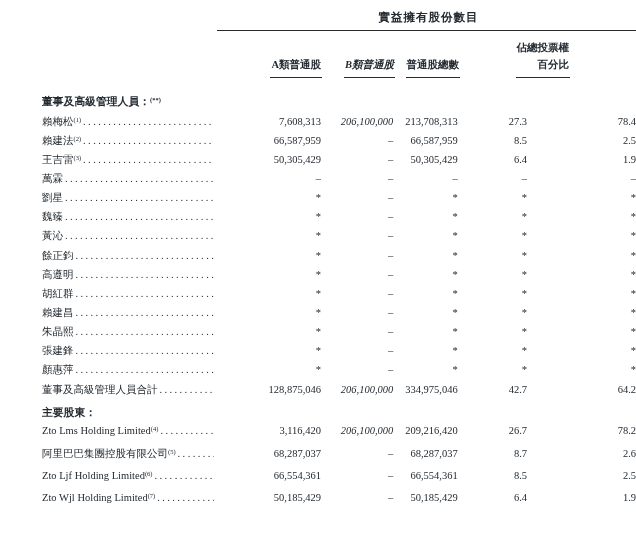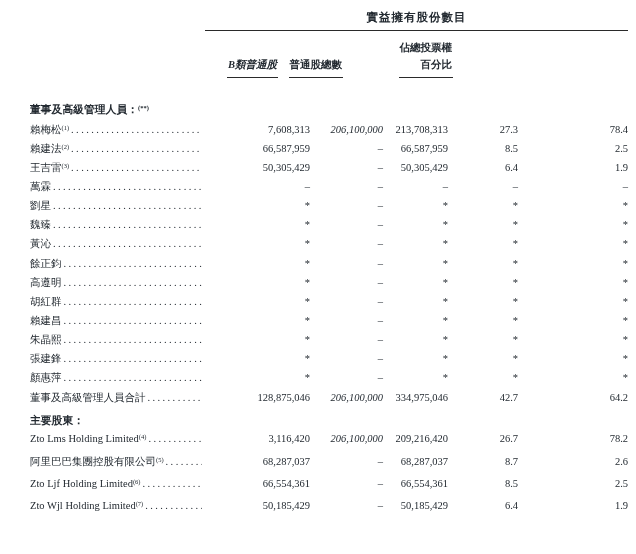--- a/index.html
+++ b/index.html
@@ -10,21 +10,21 @@
   body {
     width: 636px;
     height: 554px;
     overflow: hidden;
     font-family: "Liberation Serif", "DejaVu Serif", serif;
     color: #232a31;
   }
   .page {
     box-sizing: border-box;
     width: 636px;
-    padding: 10px 0 0 30px;
+    padding: 10px 0 0 42px;
   }
   
   .spanner {
     margin-left: 175px;
     width: 423px;
     text-align: center;
     font-weight: bold;
     font-size: 11.5px;
     letter-spacing: 1px;
     padding-bottom: 5px;
@@ -47,21 +47,21 @@
     line-height: 1.6;
     padding: 0 1px 3px 1px;
     border-bottom: 1.5px solid #2a2a2a;
   }
   .c0 { width: 105px; }
   .c1 { width: 73px; font-style: italic; }
   .c2 { width: 65px; }
   .c3 { width: 70px; }
   .c4 { width: 110px; align-items: flex-end; }
   
-  #table-body { margin-top: 20px; }
+  #table-body { margin-top: 12px; }
   .row {
     display: flex;
     align-items: baseline;
     height: 19.15px;
     font-size: 10.5px;
   }
   .section1 .row { height: 22.6px; }
   .row.section-header {
     height: 25px;
     align-items: center;
@@ -94,20 +94,23 @@
 </style>
 </head>
 <body>
 
 <div class="page">
 
   <div class="spanner">實益擁有股份數目</div>
 
   <div class="cols">
     <div class="spacer"></div>
+    <div class="col-h c0">
+        <span>A類普通股</span>
+      </div>
     <div class="col-h c1">
         <span>B類普通股</span>
       </div>
     <div class="col-h c2">
         <span>普通股總數</span>
       </div>
     <div class="col-h c4">
         <span>佔總投票權
 百分比</span>
       </div>

